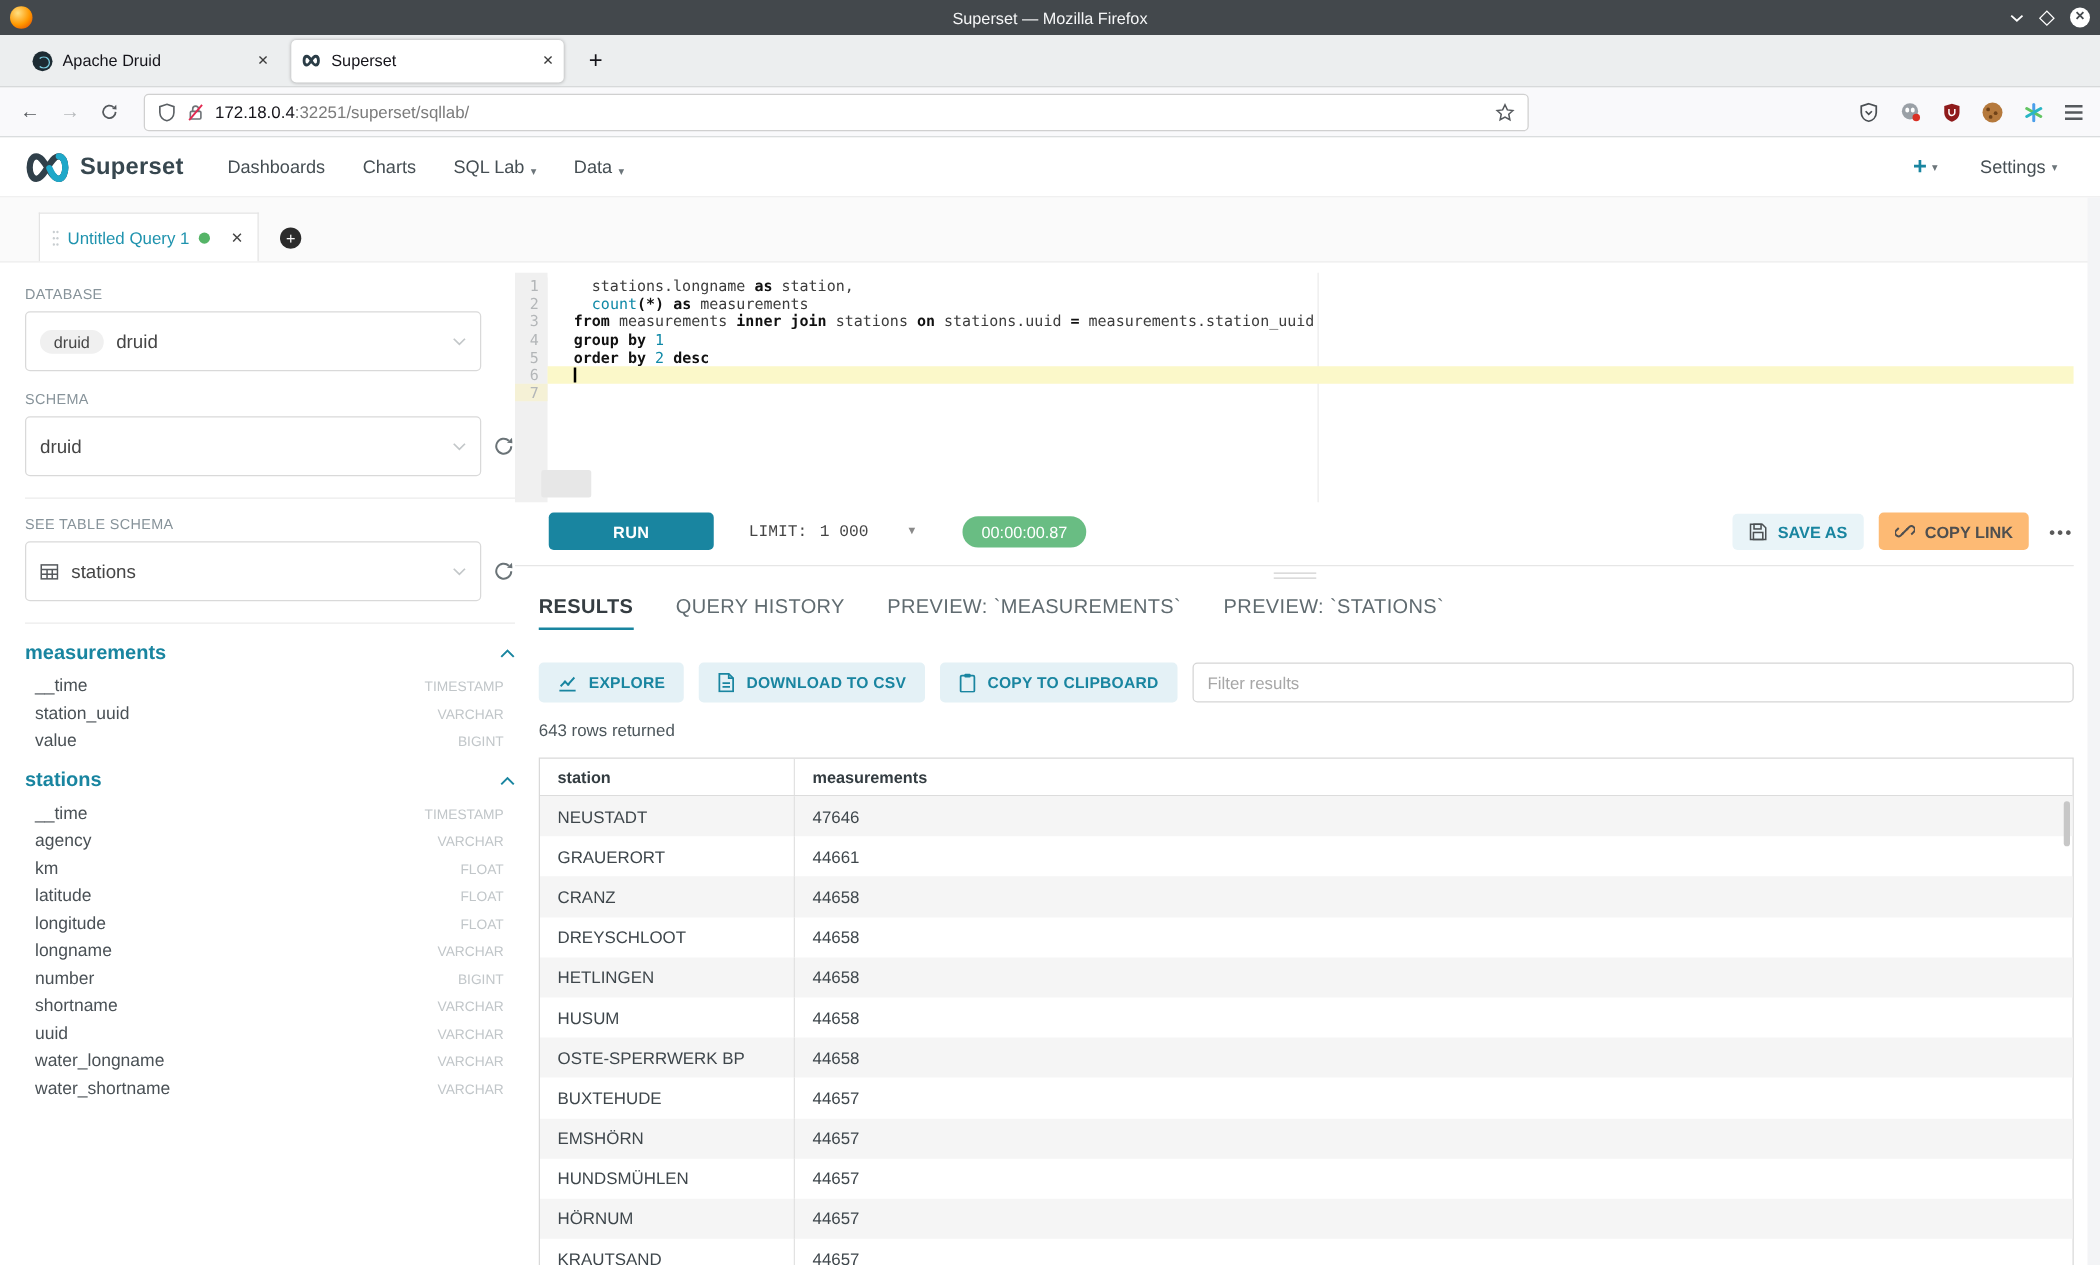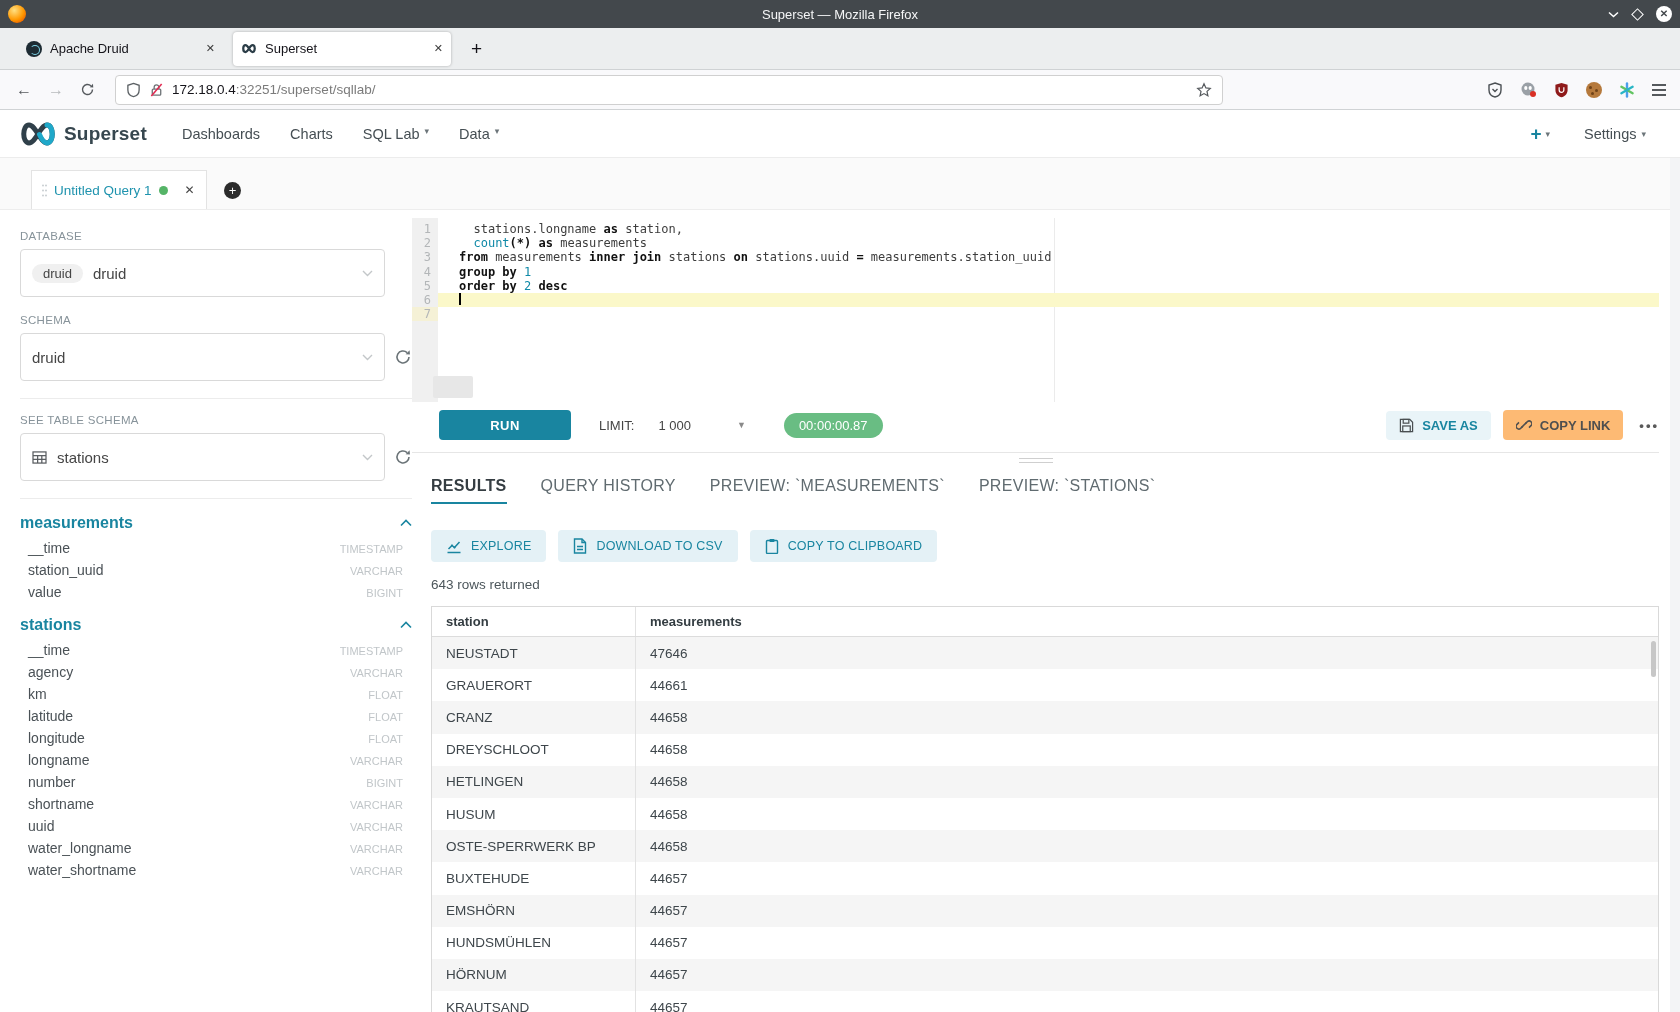--- a/index.html
+++ b/index.html
@@ -41,21 +41,21 @@
   .ext-icons { margin-left:auto; margin-right:14px; display:flex; align-items:center; gap:17px; }
   .ext-cookie { width:16px; height:16px; border-radius:50%; background:#b5793c; position:relative; }
   .ext-cookie i { position:absolute; width:3px; height:3px; border-radius:50%; background:#6f4218; }
   .ext-cookie i:nth-child(1){left:3px;top:4px} .ext-cookie i:nth-child(2){left:9px;top:7px} .ext-cookie i:nth-child(3){left:5px;top:10px}
   .ext-hamburger span { display:block; width:14px; height:2px; background:#55595d; margin:3px 0; }
 
   
   .superset-nav { height:48px; background:#fff; border-bottom:1px solid #ececec; display:flex; align-items:center; padding:0 18px; }
   .brand { display:flex; align-items:center; gap:6px; margin-right:20px; }
   .brand-text { font-size:19px; font-weight:bold; color:#37474f; letter-spacing:.2px; }
-  .nav-item { font-size:14.5px; color:#454e53; margin:0 15px; display:flex; align-items:flex-start; gap:5px; }
+  .nav-item { font-size:14.5px; color:#454e53; margin:0 15px; display:flex; align-items:flex-end; gap:5px; }
   .nav-caret { font-size:9px; color:#6c757a; }
   .nav-right { margin-left:auto; display:flex; align-items:center; gap:34px; padding-right:16px; }
   .nav-plus { display:flex; align-items:center; gap:4px; }
   .nav-plus b { color:#1985a0; font-size:19px; font-weight:bold; line-height:1; }
   .nav-settings { font-size:14.5px; color:#454e53; display:flex; align-items:center; gap:5px; }
 
   
   .query-tabstrip { height:52px; background:#fafafa; border-bottom:1px solid #ededed; display:flex; align-items:flex-end; padding-left:31px; }
   .query-tab { width:176px; height:39px; background:#fff; border:1px solid #e3e3e3; border-bottom:none; display:flex; align-items:center; padding:0 10px; gap:7px; }
   .query-tab .drag-dots { color:#c9ced1; }
@@ -100,41 +100,41 @@
   .tok-fn { color:#0f89a7; }
   .tok-num { color:#0f89a7; }
   .tok-id { color:#3d3d3d; }
   .cursor { display:inline-block; width:2px; height:12px; background:#000; vertical-align:middle; margin-top:-2px; }
   .editor-grip { position:absolute; left:21px; bottom:4px; width:40px; height:22px; background:#e7e7e7; border-radius:2px; }
 
   
   .sql-toolbar { margin-top:8px; height:30px; display:flex; align-items:center; padding-left:27px; }
   .run-btn { width:132px; height:30px; background:#1985a0; color:#fff; font-size:13px; font-weight:bold; letter-spacing:.4px;
              border:none; border-radius:4px; }
-  .limit-group { margin-left:28px; display:flex; align-items:center; gap:24px; font-size:13px; color:#454545; }
+  .limit-group { margin-left:28px; display:flex; align-items:center; gap:10px; font-size:13px; color:#454545;font-family:Liberation Mono, monospace; }
   .limit-caret { margin-left:22px; font-size:9px; color:#8a8a8a; }
   .timer-pill { margin-left:38px; background:#69bd83; color:#fff; font-size:13px; padding:5px 15px; border-radius:14px; }
   .toolbar-right { margin-left:auto; display:flex; align-items:center; gap:12px; }
   .saveas-btn { display:flex; align-items:center; gap:8px; background:#e9f4f8; border:none; border-radius:4px; padding:7px 13px;
                 color:#1985a0; font-size:13px; font-weight:bold; }
   .copylink-btn { display:flex; align-items:center; gap:8px; background:#fdba74; border:none; border-radius:4px; padding:7px 13px;
                   color:#4f4f4f; font-size:13px; font-weight:bold; }
   .more-btn { color:#5a5a5a; font-size:13px; font-weight:bold; letter-spacing:2px; margin-left:4px; }
 
   .pane-divider { margin-top:12px; border-top:1px solid #e6e6e6; position:relative; }
   .drag-handle { position:absolute; left:50%; top:5px; transform:translateX(-50%); width:34px; height:5px;
                  border-top:1px solid #cfcfcf; border-bottom:1px solid #cfcfcf; }
 
   
   .results-tabs { margin-top:24px; padding-left:19px; display:flex; gap:34px; }
   .res-tab { font-size:16px; letter-spacing:.3px; color:#606b70; padding-bottom:7px; }
   .res-tab.active { color:#353d42; font-weight:bold; border-bottom:2px solid #1985a0; }
   .results-actions { margin-top:26px; padding-left:19px; display:flex; align-items:center; }
   .action-btn { display:flex; align-items:center; gap:9px; background:#e4f1f6; border:none; border-radius:4px; height:32px;
-                padding:0 15px; color:#1985a0; font-size:12.5px; font-weight:normal; letter-spacing:.2px; margin-right:12px; }
+                padding:0 15px; color:#1985a0; font-size:12.5px; font-weight:bold; letter-spacing:.2px; margin-right:12px; }
   .filter-input { flex:1; height:32px; border:1px solid #d5d5d5; border-radius:4px; font-size:13.5px; padding:0 11px;
                   color:#454545; font-family:"Liberation Sans",sans-serif; }
   .filter-input::placeholder { color:#a7a7a7; }
   .rowcount { margin-top:15px; padding-left:19px; font-size:13.5px; color:#4c565b; }
   .results-table { margin-left:19px; margin-top:14px; border:1px solid #d9d9d9; position:relative; background:#fff; }
   .res-head { display:flex; height:30px; border-bottom:1px solid #dcdcdc; }
   .res-cell { font-size:13.5px; color:#3e464b; padding-left:14px; display:flex; align-items:center; }
   .res-head .res-cell { font-weight:bold; font-size:13px; color:#333c41; }
   .col-station { width:204px; flex:0 0 204px; border-right:1px solid #e2e2e2; }
   .col-meas { flex:1; }
@@ -558,20 +558,21 @@
           <span>
             <svg width="14" height="16" viewBox="0 0 14 16">
               <g fill="none" stroke="#1985a0" stroke-width="1.4">
                 <rect x="1.5" y="2.5" width="11" height="13" rx="1"></rect>
               </g>
               <rect x="4.5" y="1" width="5" height="3" rx="0.8" fill="#1985a0"></rect>
             </svg>
           </span>
           <span>COPY TO CLIPBOARD</span>
         </button>
+        <input class="filter-input" placeholder="Filter results" style="">
     </div>
 
     <div class="rowcount">643 rows returned</div>
 
     <div class="results-table">
       <div class="res-head" id="res-head">
           <div class="res-cell col-station">station</div>
           <div class="res-cell col-meas">measurements</div>
         </div>
       <div id="res-body">

